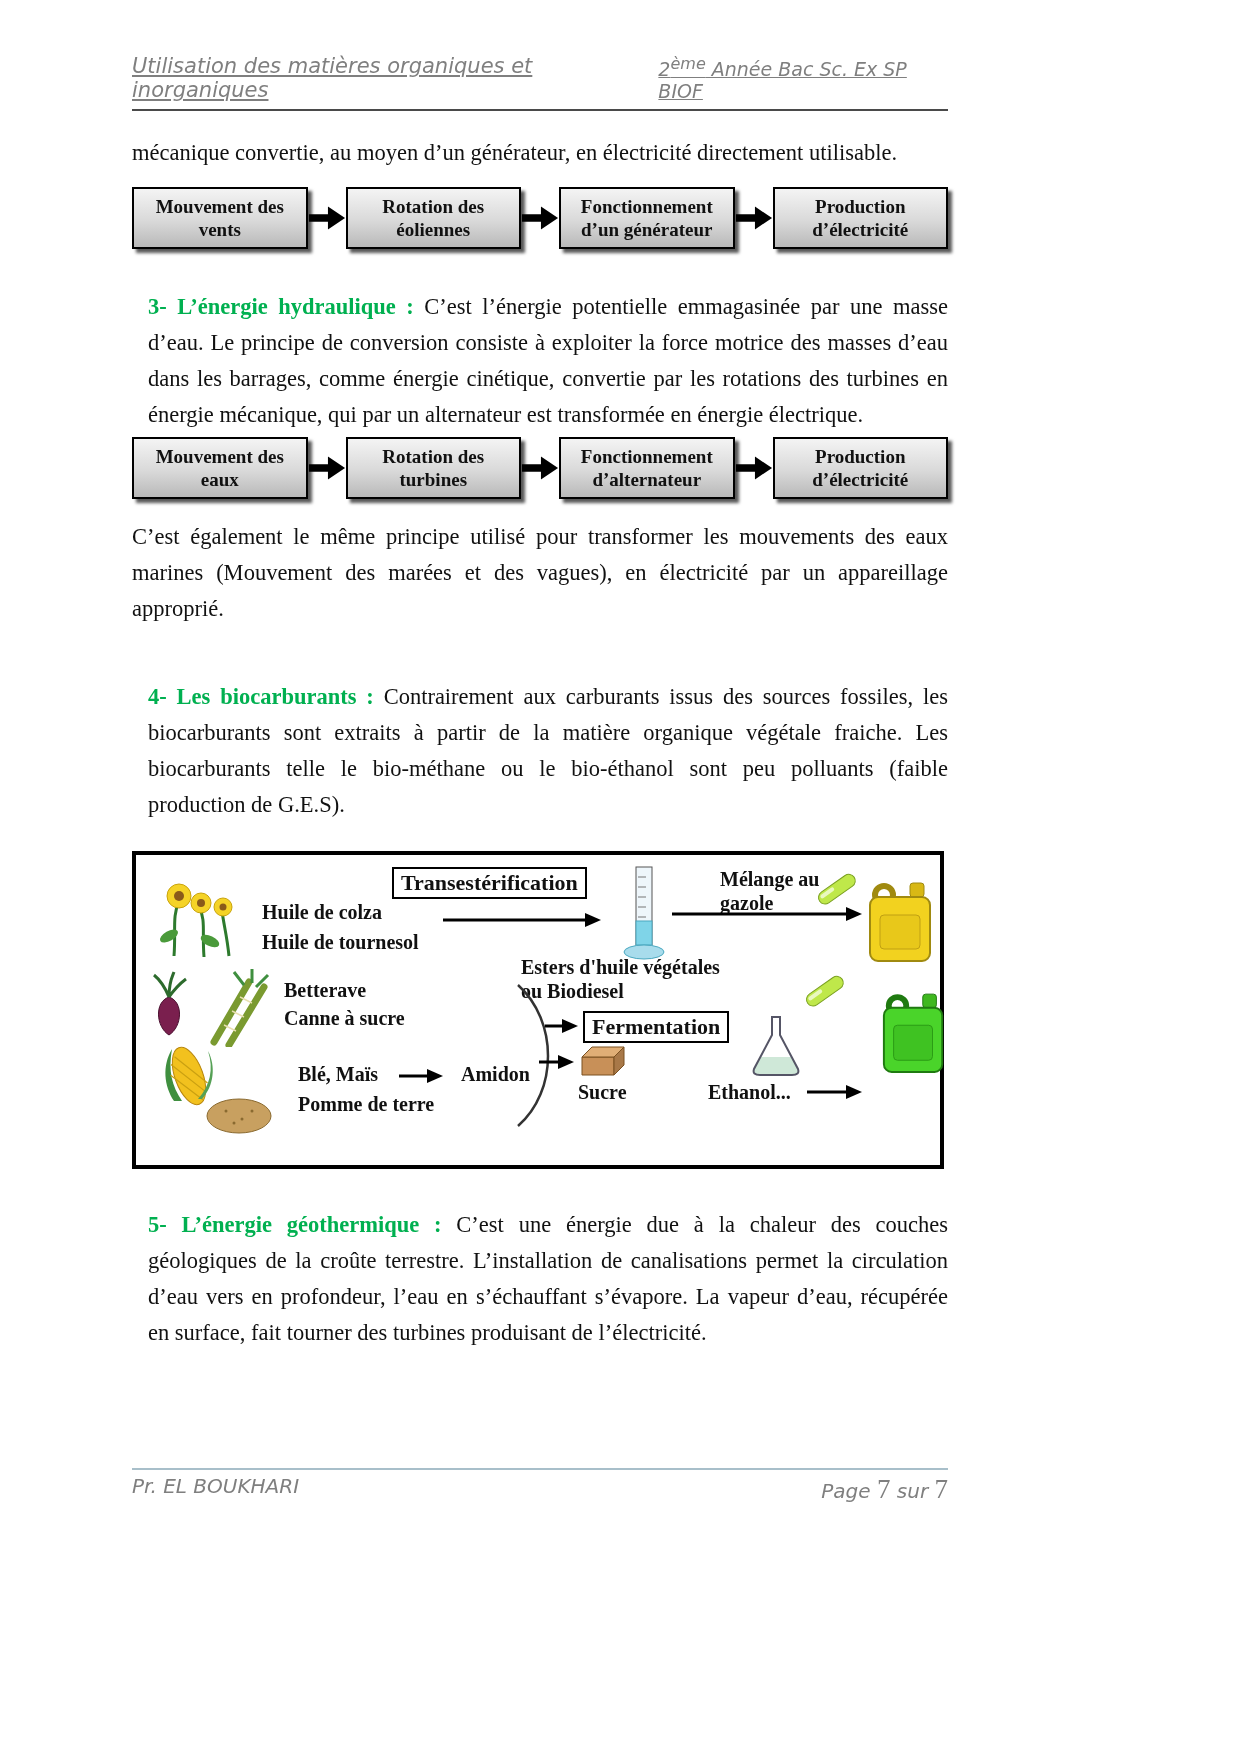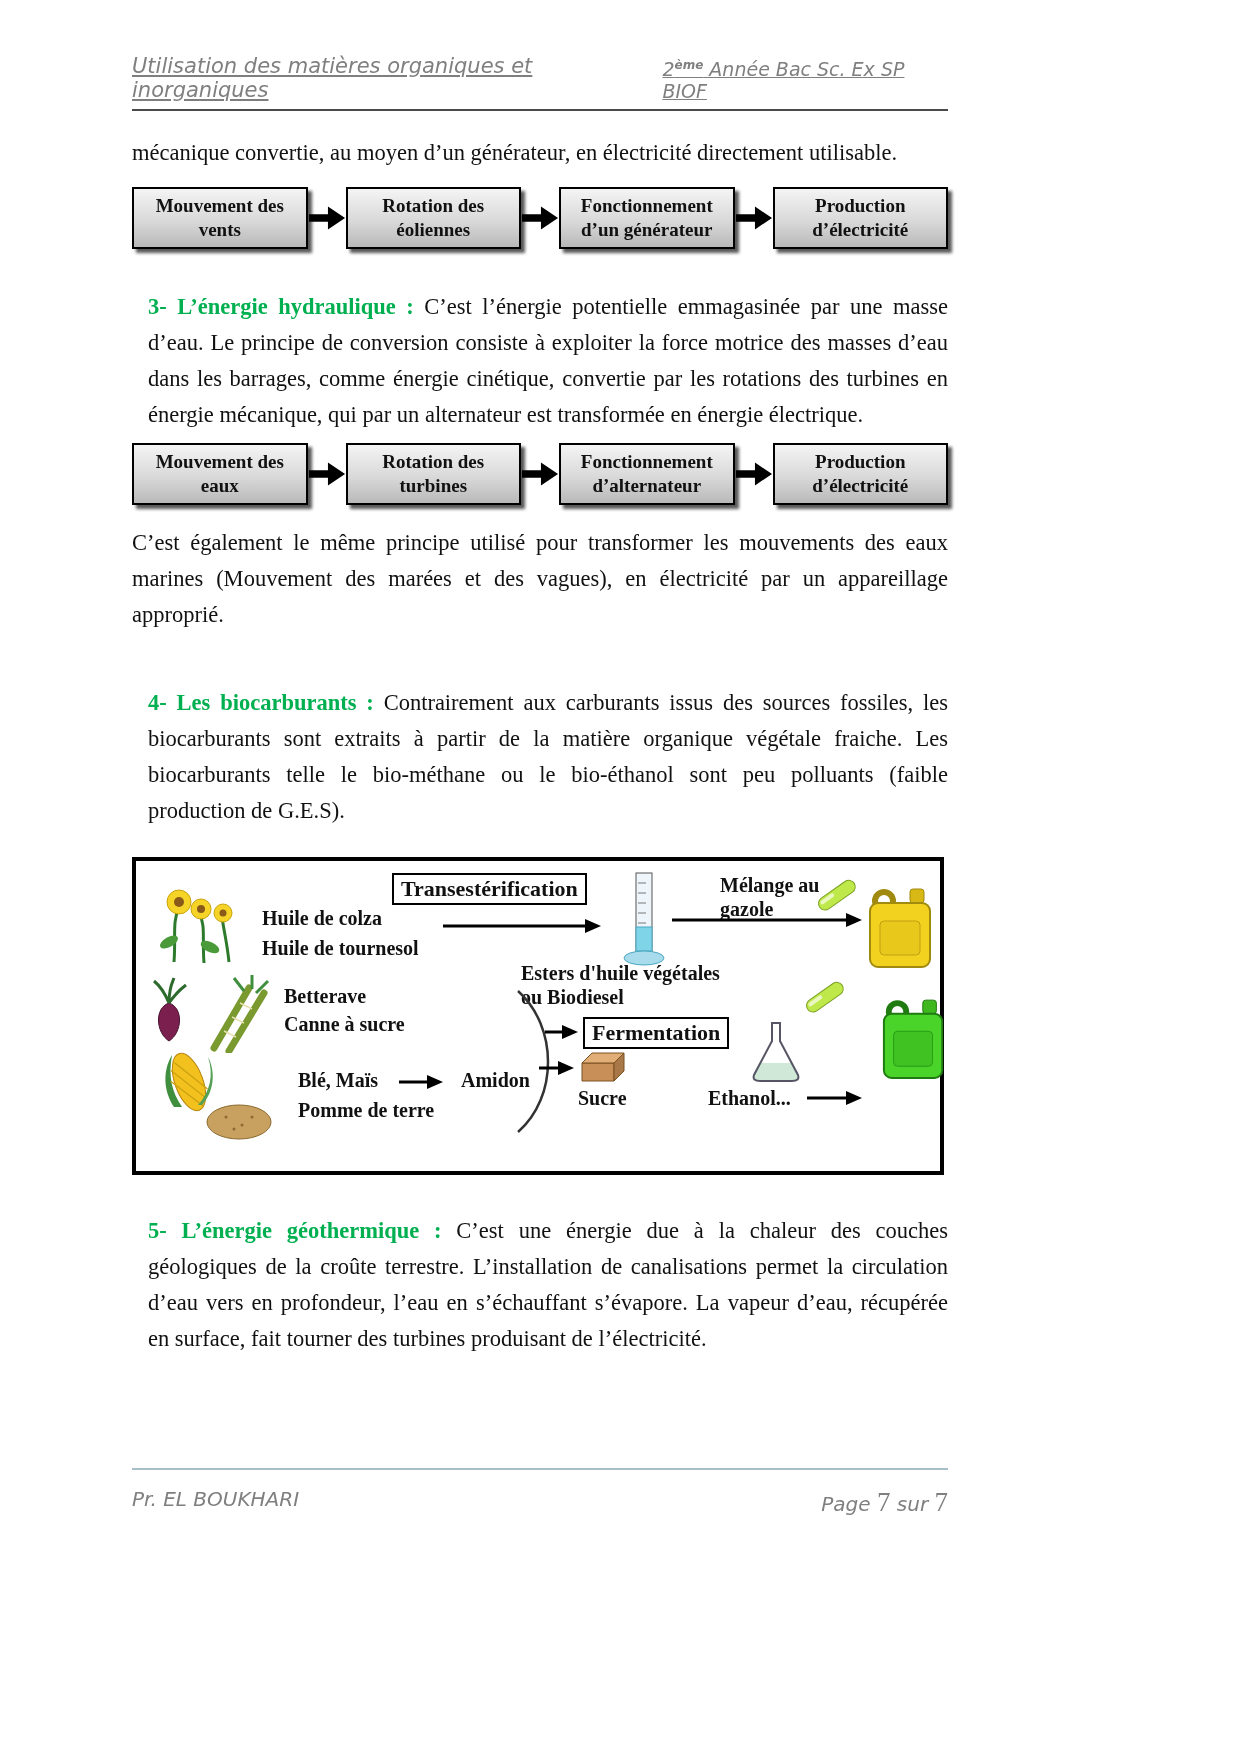--- a/index.html
+++ b/index.html
@@ -11,21 +11,21 @@
   .page { width:1080px; height:1754px; padding:54px 132px 0 132px; position:relative; }
 
   
   .header {
     display:flex; justify-content:space-between; align-items:flex-end;
     border-bottom:2px solid #4a4a4a; padding-bottom:7px;
     font-family:"DejaVu Sans", sans-serif; font-style:italic; color:#7f7f7f;
   }
   .header-left { font-size:21px; text-decoration:underline; }
   .header-right { font-size:19px; text-decoration:underline; }
-  .header-right sup { font-size:12px;font-weight:bold; }
+  .header-right sup { font-size:16px; }
 
   
   .body-text { font-size:22.5px; line-height:1.6; text-align:justify; margin-top:24px; }
   .green-title { color:#00b050; font-weight:bold; }
   .sect { margin-top:40px;margin-left:16px; }
 
   
   .flow { display:flex; align-items:center; justify-content:space-between; margin-top:16px; }
   .flow-box {
     width:196px; min-height:62px; border:2px solid #000;
@@ -45,21 +45,21 @@
   .fig-caption {
     position:absolute; left:2px; top:264px; border:3px solid #000; background:#fff;
     padding:2px 10px 4px 10px; font-weight:bold; white-space:nowrap;
   }
   .fig-caption .cap-label { font-size:23px; }
   .fig-caption .cap-text { font-size:20px; }
 
   
   .footer {
     position:absolute; left:132px; right:132px; top:1468px;
-    border-top:2px solid #a8bfca; padding-top:17px;
+    border-top:2px solid #a8bfca; padding-top:4px;
     display:flex; justify-content:space-between;
     font-family:"DejaVu Sans", sans-serif; font-style:italic; color:#7f7f7f; font-size:20px;
   }
   .page-num { font-size:27px; font-style:normal; font-family:"Liberation Serif", serif; }
 </style>
 </head>
 <body>
 
 <div class="page">
 
@@ -92,21 +92,21 @@
         </svg>
       </span>
     <div class="flow-box">Production d’électricité</div>
   </div>
 
   <p class="body-text sect">
     <span class="green-title">3- L’énergie hydraulique :</span>
     <span>C’est l’énergie potentielle emmagasinée par une masse d’eau. Le principe de conversion consiste à exploiter la force motrice des masses d’eau dans les barrages, comme énergie cinétique, convertie par les rotations des turbines en énergie mécanique, qui par un alternateur est transformée en énergie électrique.</span>
   </p>
 
-  <div class="flow" style="margin-top:10px;">
+  <div class="flow" style="margin-top:4px;">
     <div class="flow-box">Mouvement des eaux</div>
     <span class="flow-arrow">
         <svg width="38" height="26" viewBox="0 0 40 26">
           <path d="M1 9 L21 9 L21 1 L39 13 L21 25 L21 17 L1 17 Z" fill="#000"></path>
         </svg>
       </span>
     <div class="flow-box">Rotation des turbines</div>
     <span class="flow-arrow">
         <svg width="38" height="26" viewBox="0 0 40 26">
           <path d="M1 9 L21 9 L21 1 L39 13 L21 25 L21 17 L1 17 Z" fill="#000"></path>

